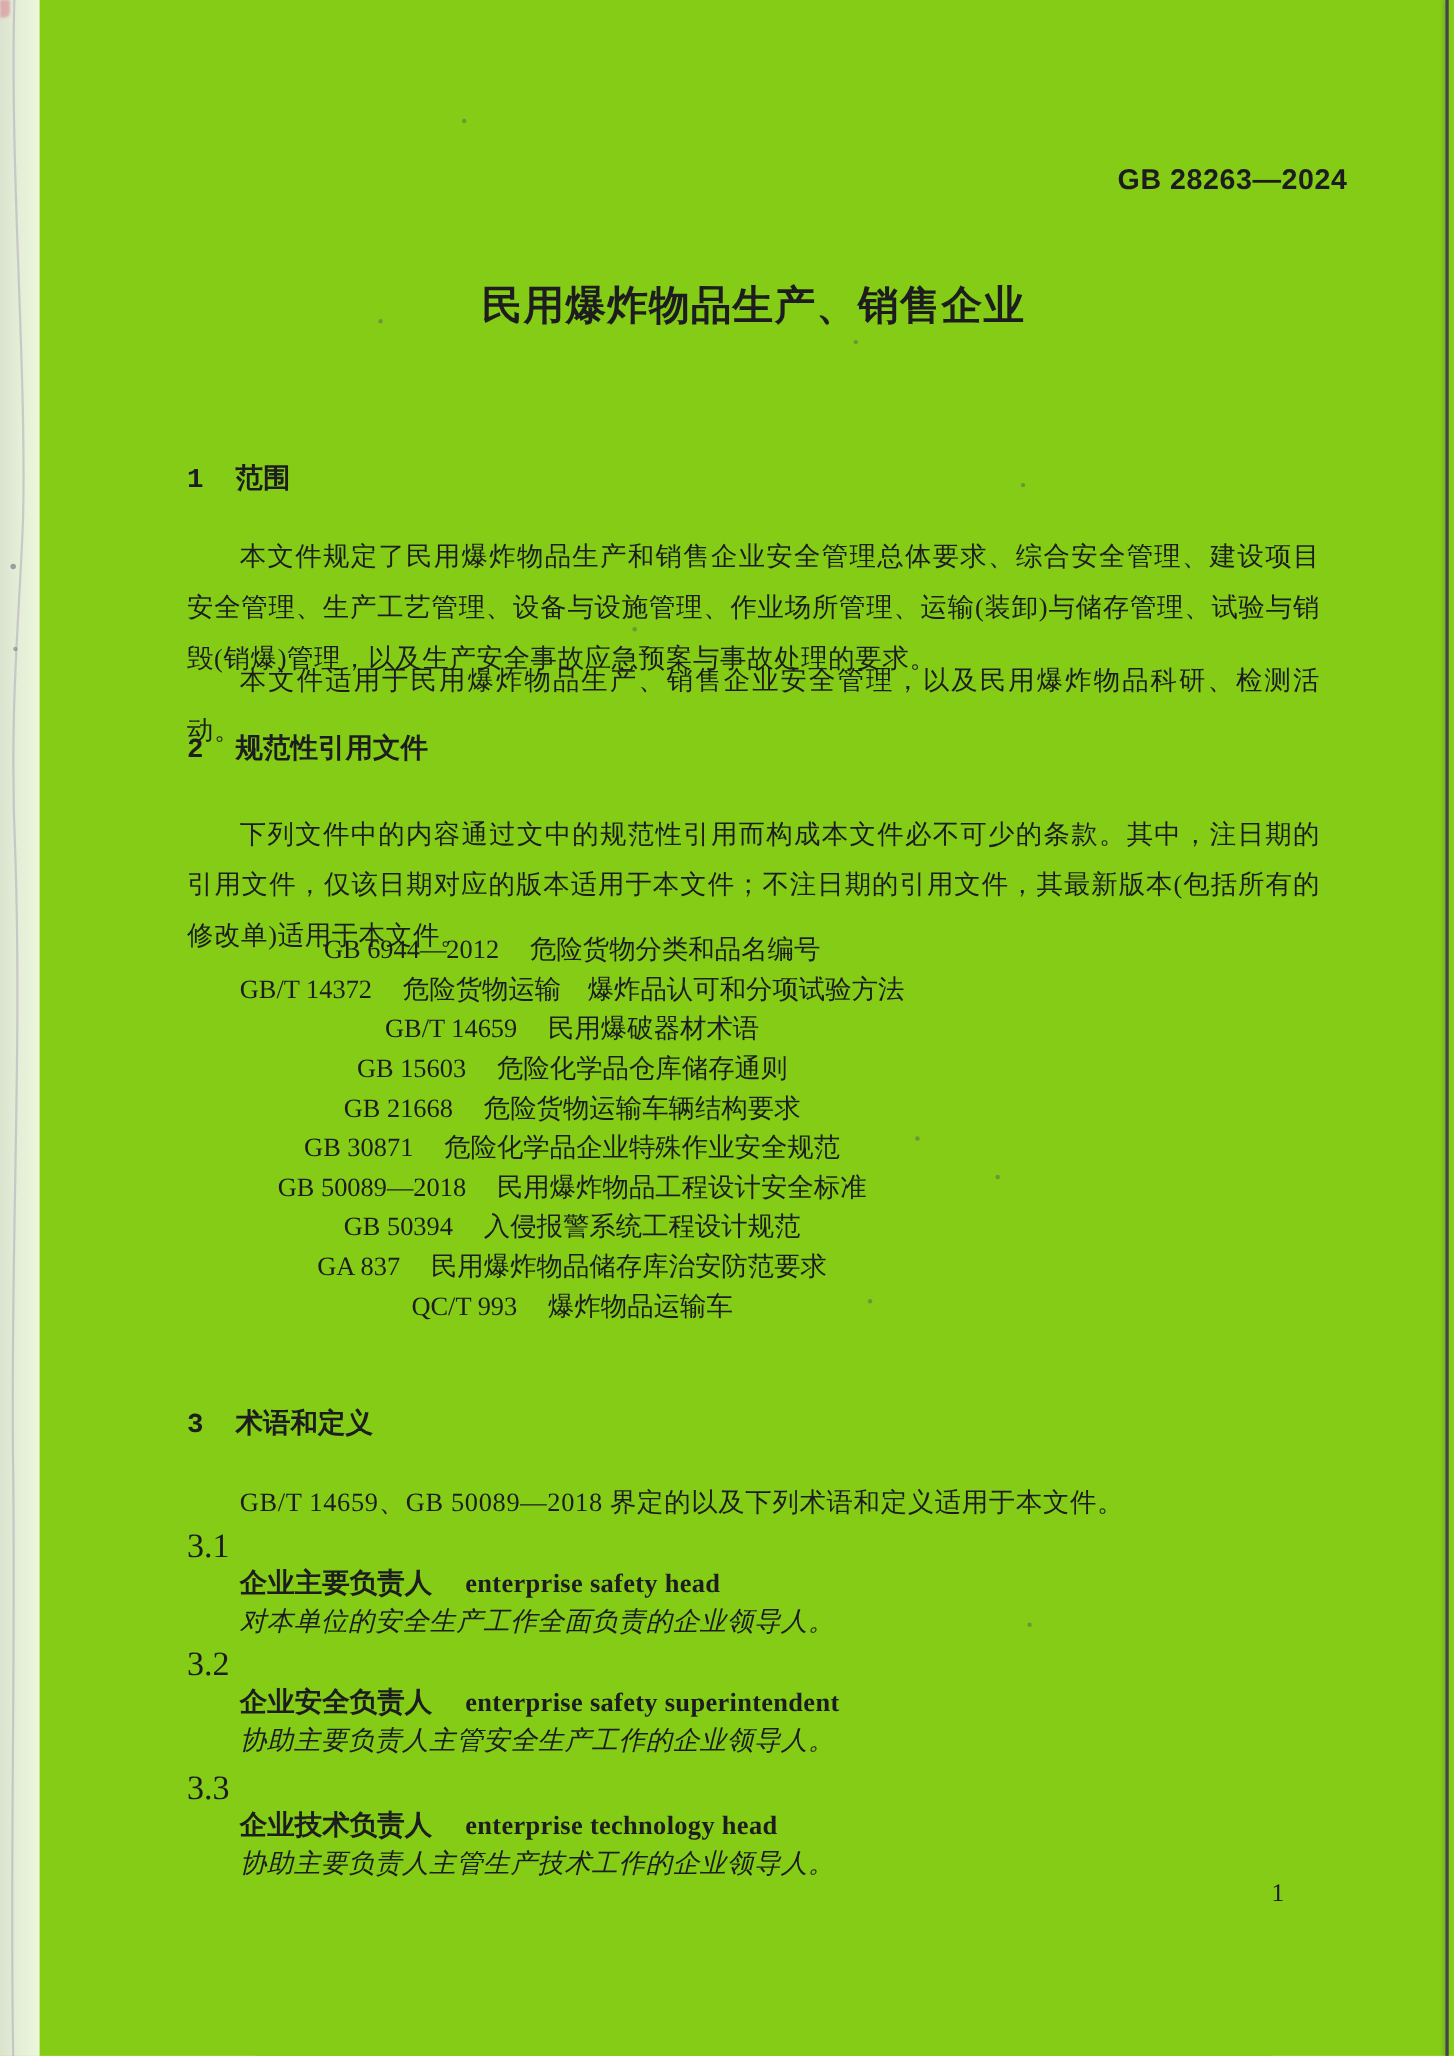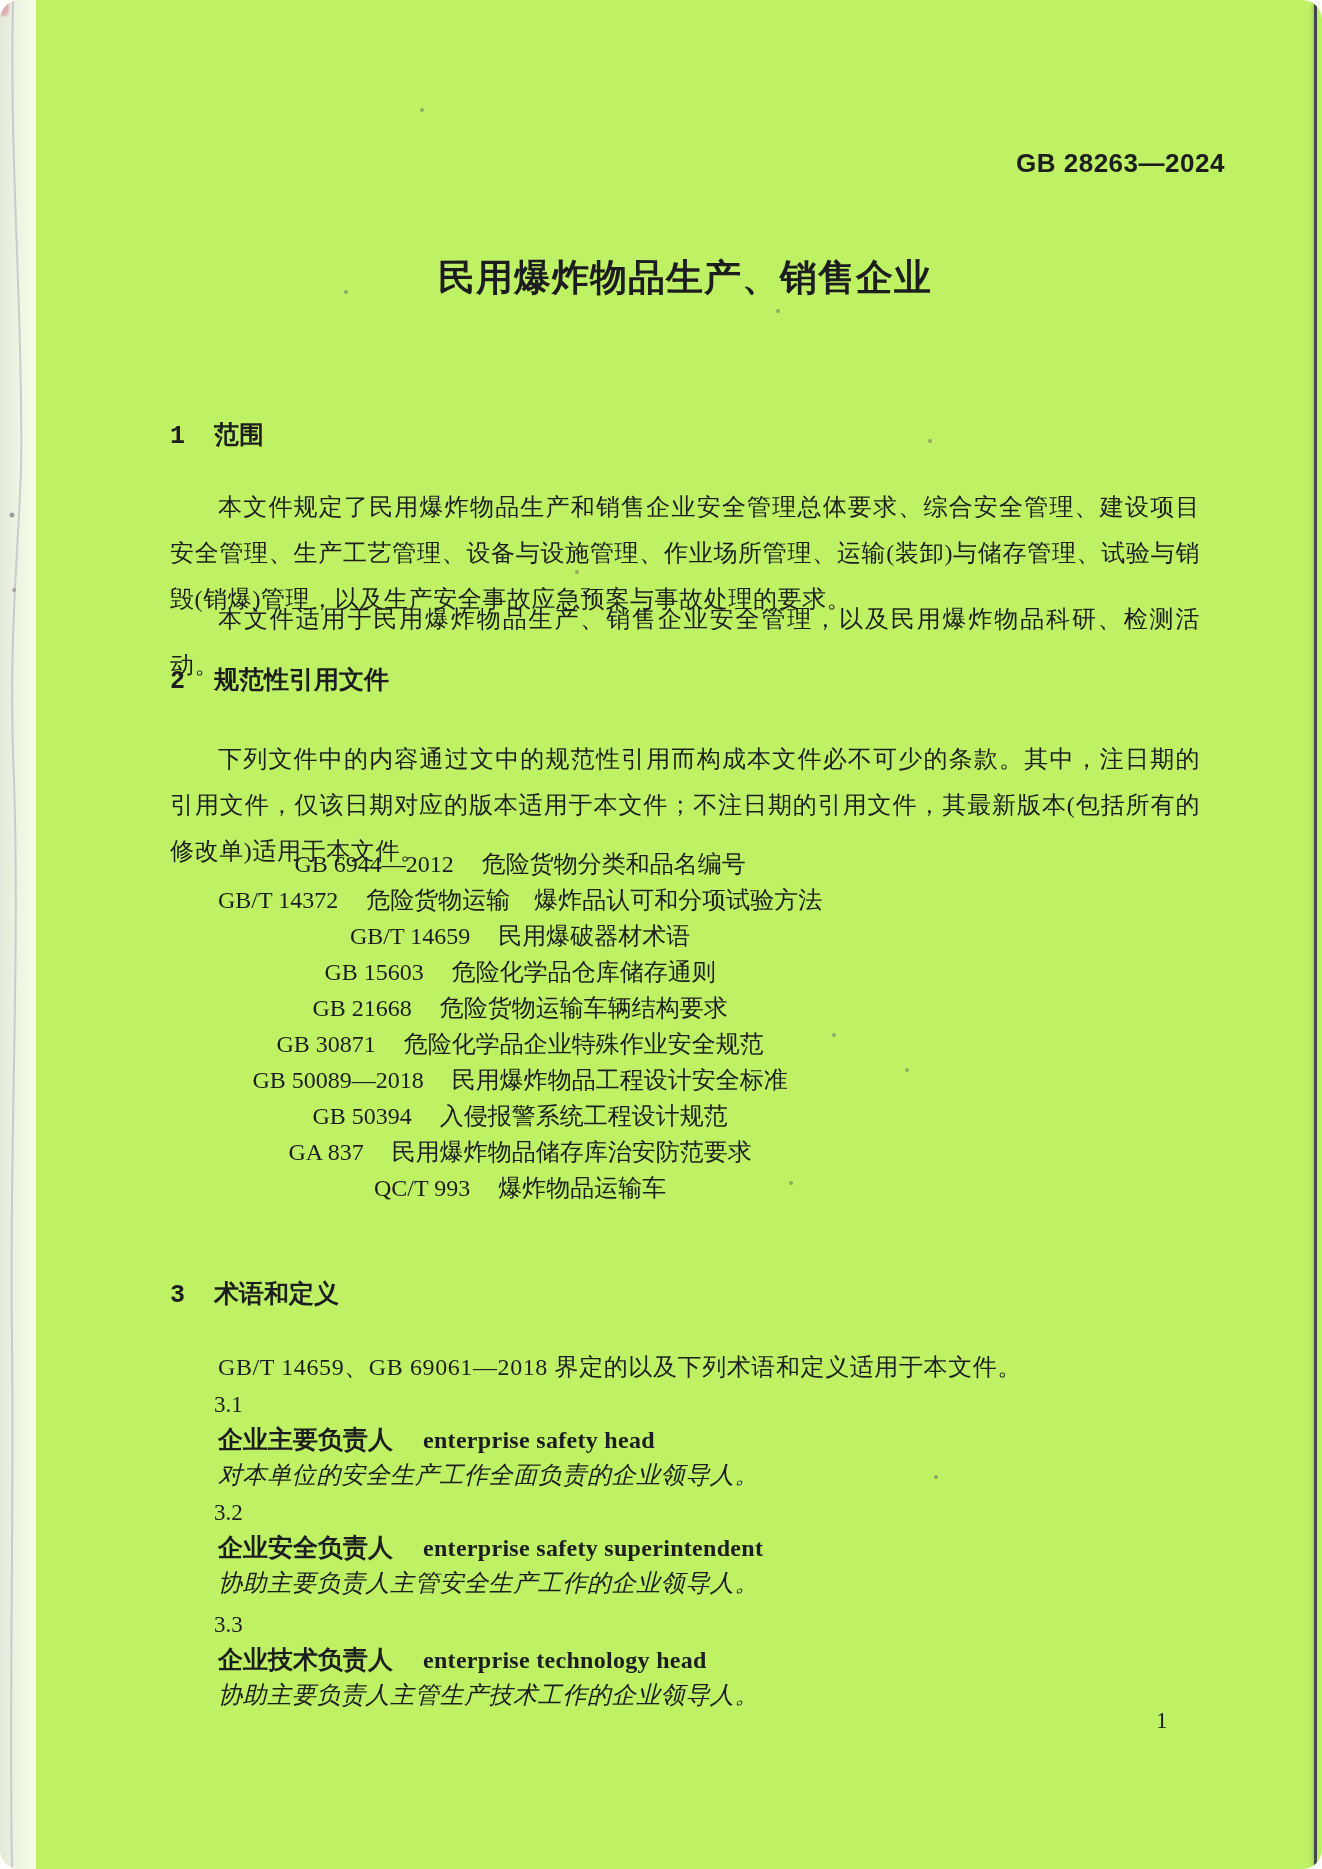--- a/index.html
+++ b/index.html
@@ -1,19 +1,19 @@
 <!DOCTYPE html>
 <html><head>
 <meta charset="utf-8">
 <style>
   html,body { margin:0; padding:0; background:#ffffff; }
   .page {
     position:relative; width:1322px; height:1869px;
-    background:#bef264; overflow:hidden;
-    font-family:"Liberation Serif", serif; color:#1d1d1f;border-radius:20px;
+    background:#84cc16; overflow:hidden;
+    font-family:"Liberation Serif", serif; color:#1d1d1f;
   }
   
   .edge-left-tint {
     position:absolute; left:0; top:0; width:36px; height:100%;
     background:linear-gradient(90deg,#eae7f0 0%,#f5f3f8 45%,#ffffff 100%);
     opacity:.85;
   }
   .edge-left-svg { position:absolute; left:0; top:0; }
   .edge-right {
     position:absolute; left:1314px; top:0; width:3px; height:100%;
@@ -53,21 +53,21 @@
   }
   
   .refs {
     position:absolute; left:218px; top:846px; margin:0; padding:0;
     list-style:none; font-size:24px; line-height:36px; white-space:nowrap;text-align:center;
   }
   .ref-title { margin-left:28px; }
   
   .term { position:absolute; left:170px; width:1030px; }
   .term-line { position:absolute; margin:0; white-space:nowrap; }
-  .term-no { left:0; top:0; font-size:23px; line-height:30px;margin-left:44px; }
+  .term-no { left:0; top:0; font-size:31px; line-height:30px; }
   .term-name {
     left:48px; top:34px; font-family:"Liberation Sans", sans-serif;
     font-weight:bold; font-size:25px; line-height:30px;
   }
   .term-en {
     font-family:"Liberation Serif", serif; font-weight:bold;
     font-size:24px; margin-left:30px; letter-spacing:.3px;
   }
   .term-def { left:48px; top:70px; font-size:24px; line-height:30px; letter-spacing:.6px;font-style:italic; }
   .page-number {
@@ -120,21 +120,21 @@
     <li><span class="ref-code">GB 15603</span><span class="ref-title">危险化学品仓库储存通则</span></li>
     <li><span class="ref-code">GB 21668</span><span class="ref-title">危险货物运输车辆结构要求</span></li>
     <li><span class="ref-code">GB 30871</span><span class="ref-title">危险化学品企业特殊作业安全规范</span></li>
     <li><span class="ref-code">GB 50089—2018</span><span class="ref-title">民用爆炸物品工程设计安全标准</span></li>
     <li><span class="ref-code">GB 50394</span><span class="ref-title">入侵报警系统工程设计规范</span></li>
     <li><span class="ref-code">GA 837</span><span class="ref-title">民用爆炸物品储存库治安防范要求</span></li>
     <li><span class="ref-code">QC/T 993</span><span class="ref-title">爆炸物品运输车</span></li>
   </ul>
 
   <h2 class="sec-h" style="top:1281px"><span class="sec-no">3</span><span>术语和定义</span></h2>
-  <p class="para" style="top:1344px">GB/T 14659、GB 69061—2018 界定的以及下列术语和定义适用于本文件。</p>
+  <p class="para" style="top:1344px">GB/T 14659、GB 50089—2018 界定的以及下列术语和定义适用于本文件。</p>
 
   <div class="term" style="top:1390px;height:104px">
     <p class="term-line term-no">3.1</p>
     <p class="term-line term-name"><span>企业主要负责人</span><span class="term-en">enterprise safety head</span></p>
     <p class="term-line term-def">对本单位的安全生产工作全面负责的企业领导人。</p>
   </div>
 
   <div class="term" style="top:1498px;height:104px">
     <p class="term-line term-no">3.2</p>
     <p class="term-line term-name"><span>企业安全负责人</span><span class="term-en">enterprise safety superintendent</span></p>

